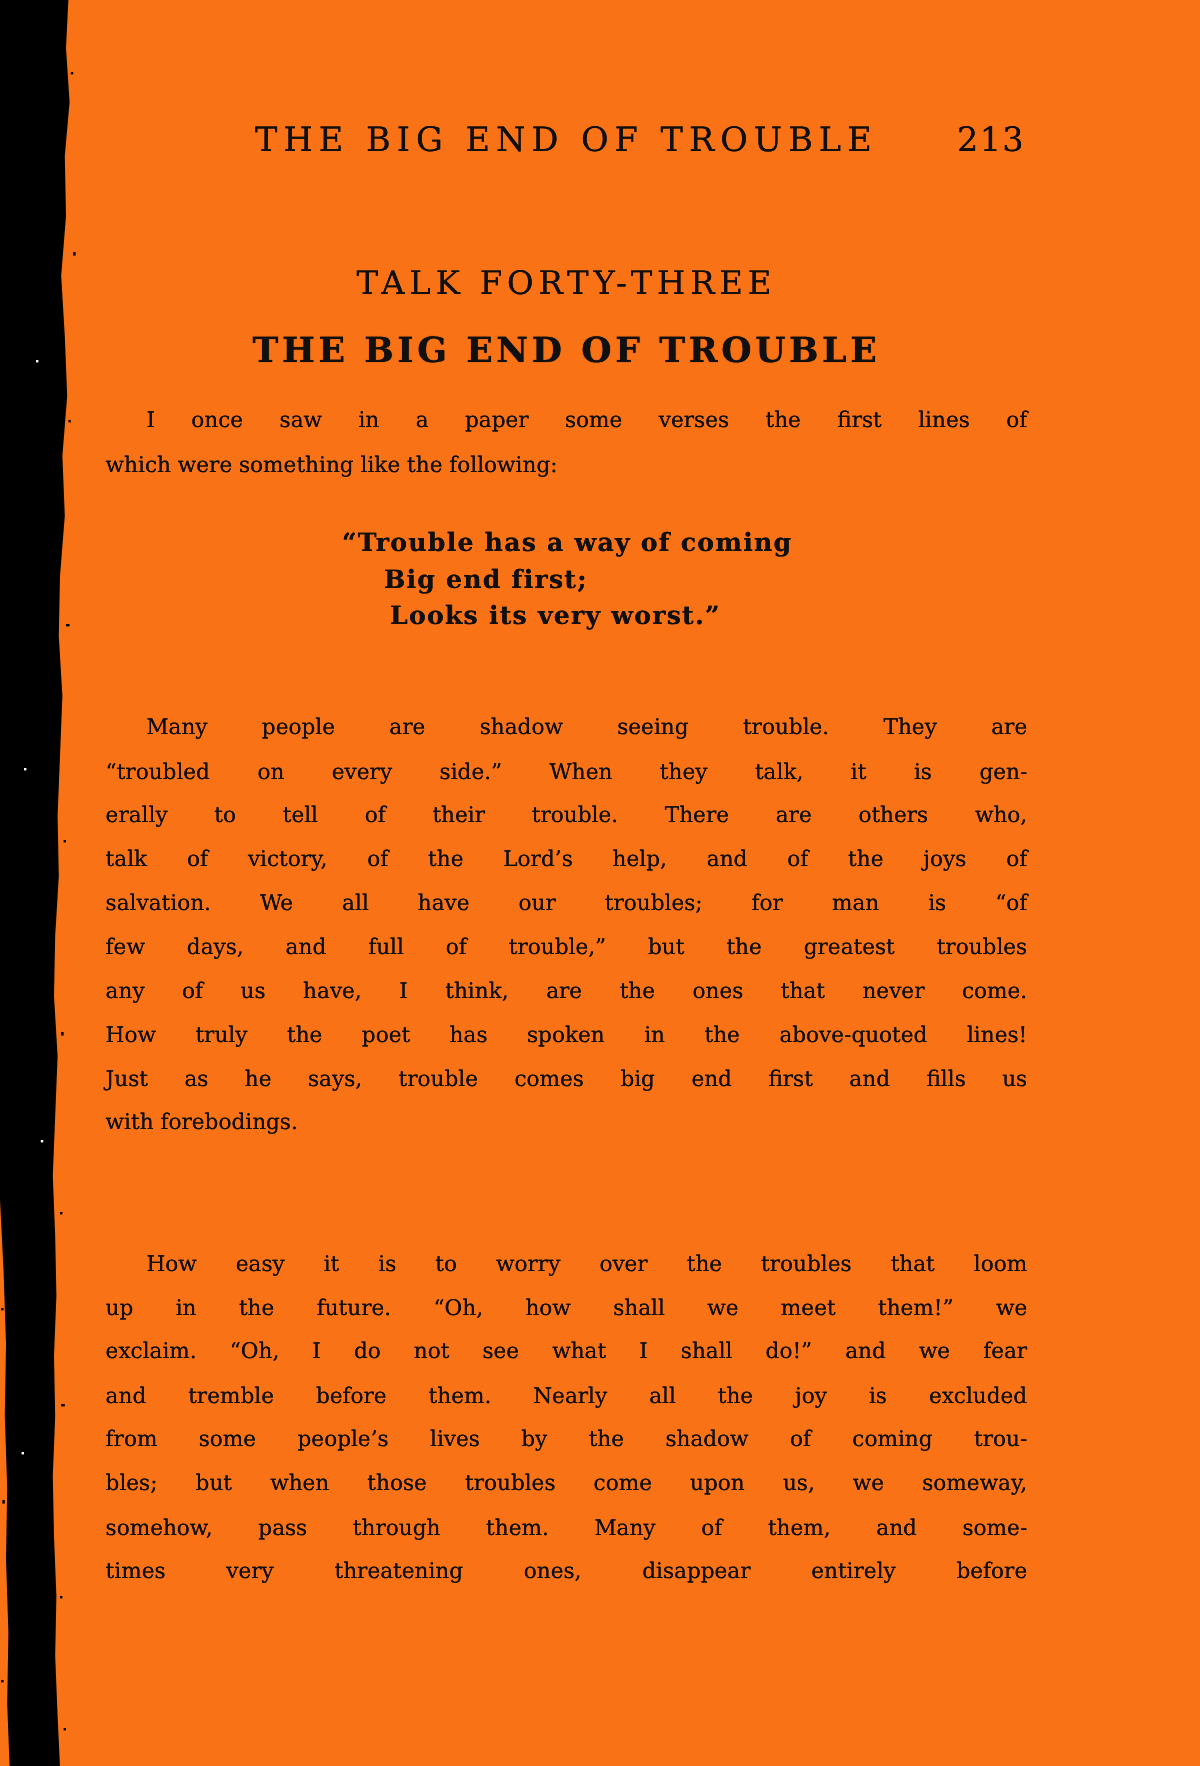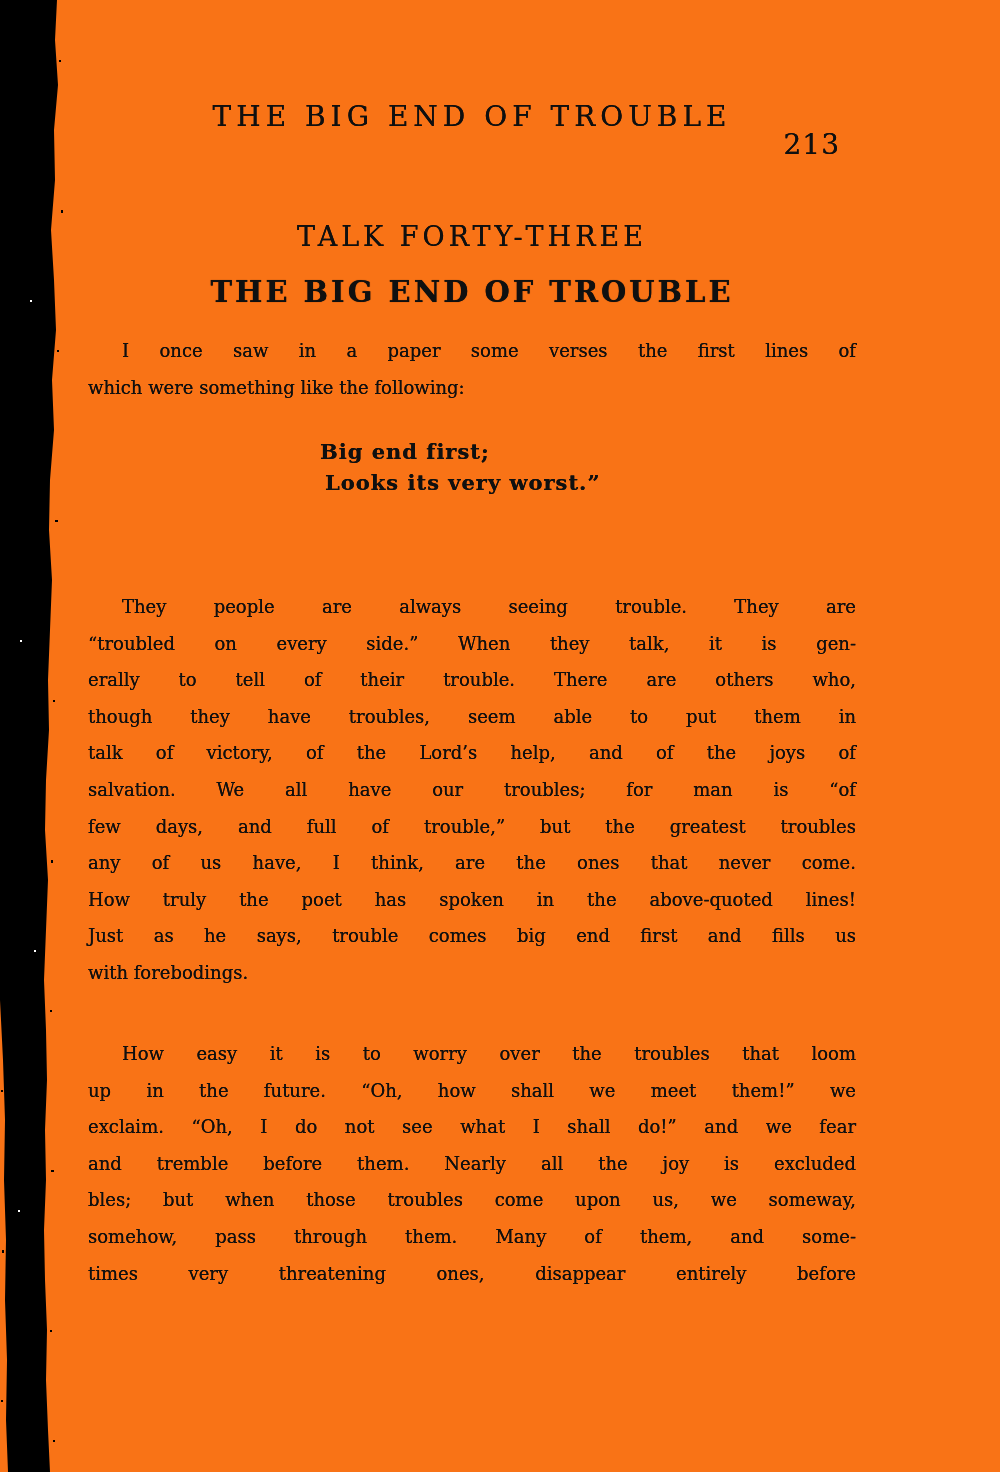--- a/index.html
+++ b/index.html
@@ -38,25 +38,24 @@
   .running-title {
     position: absolute;
     left: 0; right: 0;
     text-align: center;
     font-size: 28px;
     letter-spacing: 5px;
     text-shadow: 0 0 0.5px currentColor;
   }
   .page-number {
     position: absolute;
-    right: 16px; top: 0;
+    right: 2px; top: 0;
     font-size: 28px;
     letter-spacing: 1px;
     text-shadow: 0 0 0.5px currentColor;
-    margin-top: 28px;
   }
   .talk-heading {
     position: absolute;
     top: 221px;
     left: 0; width: 100%;
     text-align: center;
     font-size: 27px;
     letter-spacing: 4px;
     text-shadow: 0 0 0.5px currentColor;
   }
@@ -148,42 +147,43 @@
     <div class="talk-heading">TALK FORTY-THREE</div>
 
     <div class="chapter-title">THE BIG END OF TROUBLE</div>
 
     <div class="para" id="intro-para">
       <div class="line indent">I once saw in a paper some verses the first lines of</div>
       <div class="line no-just">which were something like the following:</div>
     </div>
 
     <div class="verse">
+      <div class="verse-line vl-0">“Trouble has a way of coming</div>
       <div class="verse-line vl-1">Big end first;</div>
       <div class="verse-line vl-3">Looks its very worst.”</div>
     </div>
 
     <div class="para" id="para-2">
-      <div class="line indent">They people are always seeing trouble.  They are</div>
+      <div class="line indent">Many people are shadow seeing trouble.  They are</div>
       <div class="line">“troubled on every side.”  When they talk, it is gen-</div>
       <div class="line">erally to tell of their trouble.  There are others who,</div>
-      <div class="line">though they have troubles, seem able to put them in</div>
       <div class="line">talk of victory, of the Lord’s help, and of the joys of</div>
       <div class="line">salvation.  We all have our troubles; for man is “of</div>
       <div class="line">few days, and full of trouble,” but the greatest troubles</div>
       <div class="line">any of us have, I think, are the ones that never come.</div>
       <div class="line">How truly the poet has spoken in the above-quoted lines!</div>
       <div class="line">Just as he says, trouble comes big end first and fills us</div>
       <div class="line no-just">with forebodings.</div>
     </div>
 
     <div class="para" id="para-3">
       <div class="line indent">How easy it is to worry over the troubles that loom</div>
       <div class="line">up in the future.  “Oh, how shall we meet them!” we</div>
       <div class="line">exclaim. “Oh, I do not see what I shall do!” and we fear</div>
       <div class="line">and tremble before them.  Nearly all the joy is excluded</div>
+      <div class="line">from some people’s lives by the shadow of coming trou-</div>
       <div class="line">bles; but when those troubles come upon us, we someway,</div>
       <div class="line">somehow, pass through them.  Many of them, and some-</div>
       <div class="line">times very threatening ones, disappear entirely before</div>
     </div>
 
   </div>
 </div>
 
 </body></html>

